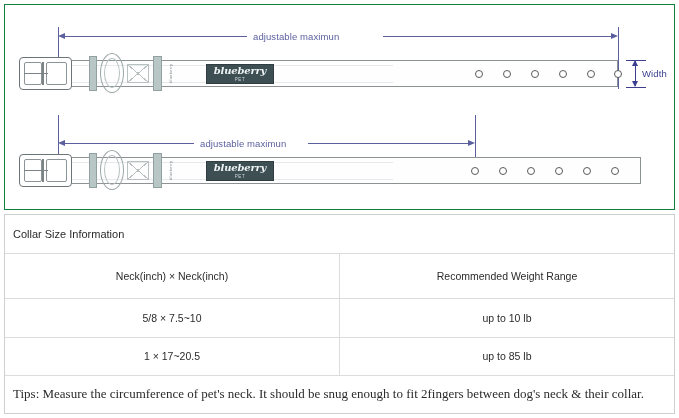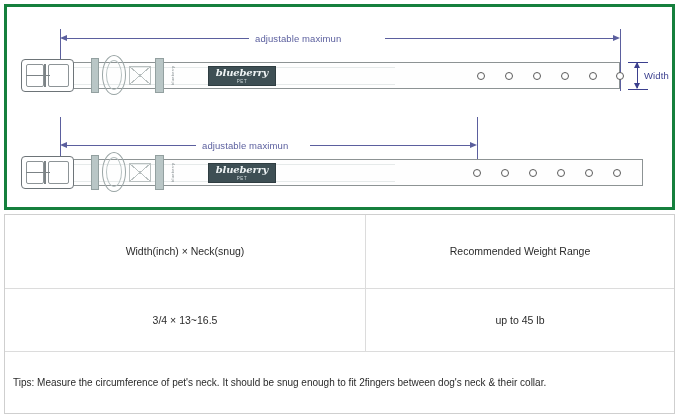--- a/index.html
+++ b/index.html
@@ -6,21 +6,21 @@
   body{
     width:679px;height:418px;overflow:hidden;
     font-family:"Liberation Sans","DejaVu Sans",sans-serif;
     color:#222;
   }
   .page{position:relative;width:679px;height:418px;}
 
   
   .diagram-panel{
     position:absolute;left:4px;top:4px;width:671px;height:206px;
-    border:3px solid #15803d;background:#fff;box-sizing:border-box;
+    border:1px solid #15803d;background:#fff;box-sizing:border-box;
   }
 
   .dim-label{
     position:absolute;font-size:9.5px;color:#5b5f9e;white-space:nowrap;
     letter-spacing:.1px;
   }
 
   
   .hline{position:absolute;height:1px;background:#5b5f9e;}
   .vline{position:absolute;width:1px;background:#5b5f9e;}
@@ -107,21 +107,21 @@
   table{border-collapse:collapse;width:100%;height:100%;table-layout:fixed;}
   td{
     border-top:1px solid #dcdcdc;border-right:1px solid #dcdcdc;
     font-size:10.5px;color:#2b2b2b;padding:0 8px;
   }
   tr:first-child td{border-top:none;}
   td:last-child{border-right:none;}
   .title-cell{text-align:left;font-size:11px;height:28px;}
   .hdr{text-align:center;height:32px;font-size:10.5px;}
   .cell{text-align:center;height:27px;}
-  .tips{text-align:left;font-size:10px;height:27px;color:#2b2b2b;}
+  .tips{text-align:left;font-size:13px;height:27px;color:#2b2b2b;font-family:Liberation Serif, serif;}
   .col1{width:344px;}
 </style>
 </head>
 <body>
 
 <div class="page">
 
   <div class="diagram-panel">
 
     <div class="ext-line" style="left:53px;top:22px;height:50px;"></div>
@@ -217,27 +217,34 @@
       <div class="hole" style="left:550px;top:162px;width:8px;height:8px;"></div>
       <div class="hole" style="left:578px;top:162px;width:8px;height:8px;"></div>
       <div class="hole" style="left:606px;top:162px;width:8px;height:8px;"></div>
     </div>
 
   </div>
 
   <div class="table-wrap">
     <table>
       <tbody>
-      <tr>
-        <td class="hdr col1">Width(inch)  ×  Neck(snug)</td>
+          <tr>
+        <td class="title-cell" colspan="2">Collar Size Information</td>
+      </tr>
+      <tr>
+        <td class="hdr col1">Neck(inch)  ×  Neck(inch)</td>
         <td class="hdr">Recommended Weight Range</td>
       </tr>
       <tr>
-        <td class="cell col1">3/4 × 13~16.5</td>
-        <td class="cell">up to 45 lb</td>
+        <td class="cell col1">5/8 × 7.5~10</td>
+        <td class="cell">up to 10 lb</td>
+      </tr>
+      <tr>
+        <td class="cell col1">1 × 17~20.5</td>
+        <td class="cell">up to 85 lb</td>
       </tr>
       <tr>
         <td class="tips" colspan="2">Tips: Measure the circumference of pet's neck. It should be snug enough to fit 2fingers between dog's neck &amp; their collar.</td>
       </tr>
     </tbody>
       </table>
   </div>
 
 </div>
 

